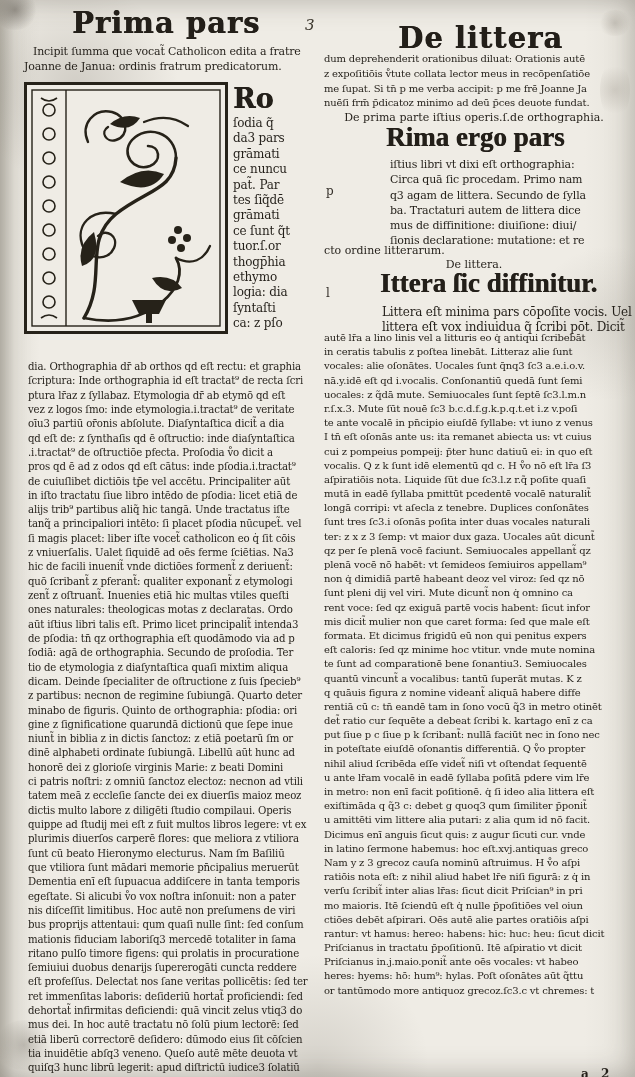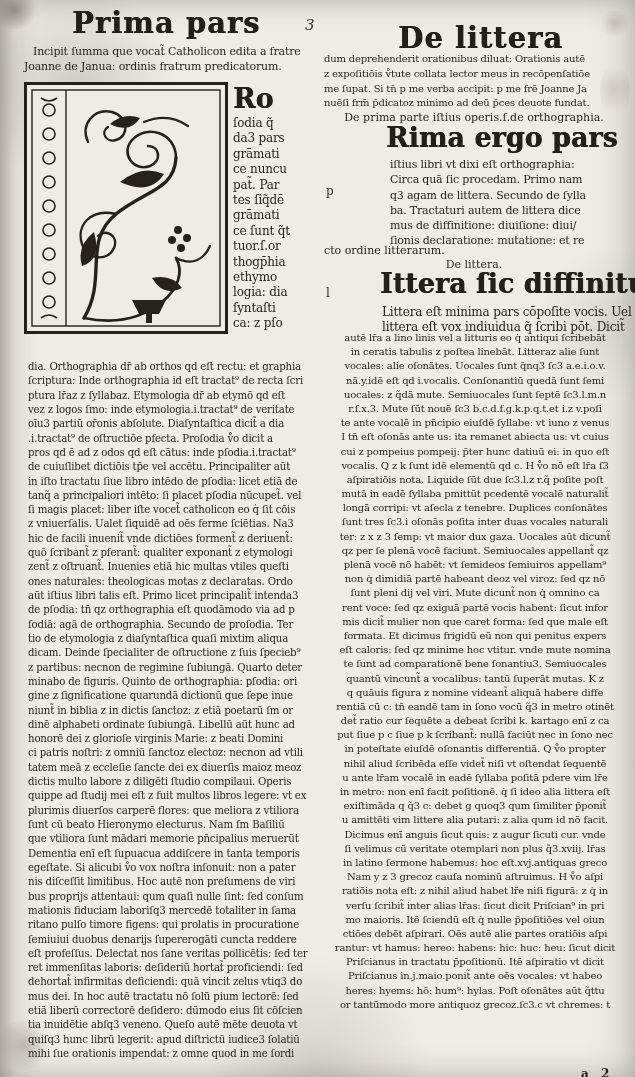--- a/index.html
+++ b/index.html
@@ -36,30 +36,30 @@
             text-shadow:.5px 0 0 currentColor;}
   #narrow .ln{height:15.4px;line-height:15.4px;font-size:12px;}
   #leftbody{position:absolute;left:4px;top:276px;width:300px;margin-top:40px;}
   #leftbody .ln{height:14.32px;line-height:14.32px;font-size:10.2px;}
   
   #rightcol{position:absolute;left:324px;top:48px;width:302px;}
   #rtop{position:absolute;left:0;top:4px;width:300px;}
   #rtop .ln{height:14.8px;line-height:14.8px;font-size:10px;}
   .centernote{position:absolute;width:300px;text-align:center;font-size:11px;white-space:nowrap;}
   .bighead{position:absolute;font-weight:bold;white-space:nowrap;
-           text-shadow:.6px 0 0 currentColor;}
+           text-shadow:.6px 0 0 currentColor;font-family:Liberation Serif, serif;}
   #head1{left:62px;top:74px;font-size:27px;}
   #head2{left:56px;top:220px;font-size:27px;}
   .guide{position:absolute;left:2px;font-size:12px;color:#35302a;}
   #rindent1{position:absolute;left:66px;top:109px;width:236px;}
   #rindent1 .ln{height:15.3px;line-height:15.3px;font-size:11px;}
   #rtail{position:absolute;left:0;top:196px;font-size:11px;white-space:nowrap;}
   #rindent2{position:absolute;left:58px;top:257px;width:244px;}
   #rindent2 .ln{height:15.2px;line-height:15.2px;font-size:12px;}
-  #rbody{position:absolute;left:0;top:283px;width:302px;text-align:center;}
+  #rbody{position:absolute;left:0;top:283px;width:302px;}
   #rbody .ln{height:14.2px;line-height:14.2px;font-size:10px;}
   #signature{position:absolute;left:581px;top:1048px;font-size:12px;font-weight:bold;letter-spacing:4px;margin-top:19px;}
   svg{display:block;}
 </style>
 </head>
 <body>
 
 <div id="page">
 
   <div class="smudge" style="left:-8px;top:-10px;width:46px;height:40px;background:radial-gradient(circle,rgba(70,64,55,.45),rgba(0,0,0,0) 70%);"></div>
@@ -144,24 +144,26 @@
         </div>
     </div>
 
     <div id="leftbody">
 
     <div class="ln">dia. Orthographia dr̄ ab orthos qd eſt rectu: et graphia</div>
         <div class="ln">ſcriptura: Inde orthographia id eſt tractat⁹ de recta ſcri</div>
         <div class="ln">ptura lr̄az z ſyllabaz.  Etymologia dr̄ ab etymō qd eſt</div>
         <div class="ln">vez z logos ſmo: inde etymologia.i.tractat⁹ de veritate</div>
         <div class="ln">oīu3 partiū or̄onis abſolute.  Diaſyntaſtica dicit̃ a dia</div>
+        <div class="ln">qd eſt de: z ſynthaſis qd ē oſtructio: inde diaſyntaſtica</div>
         <div class="ln">.i.tractat⁹ de oſtructiōe pfecta.   Proſodia v̊o dicit a</div>
         <div class="ln">pros qd ē ad z odos qd eſt cātus: inde pſodia.i.tractat⁹</div>
         <div class="ln">de cuiuſlibet dictiōis tp̄e vel accētu.  Principaliter aūt</div>
         <div class="ln">in iſto tractatu ſiue libro intēdo de pſodia: licet etiā de</div>
+        <div class="ln">alijs trib⁹ partibus aliq̃ hic tangā.  Unde tractatus iſte</div>
         <div class="ln">tanq̃ a principaliori intēto: ſi placet pſodia nūcupet̃. vel</div>
         <div class="ln">ſi magis placet: liber iſte vocet̃ catholicon eo q̇ ſit cōis</div>
         <div class="ln">z vniuerſalis. Ualet ſiquidē ad oēs ferme ſciētias. Na3</div>
         <div class="ln">hic de facili inuenit̃ vnde dictiōes forment̃ z deriuent̃:</div>
         <div class="ln">quō ſcribant̃ z pferant̃: qualiter exponant̃ z etymologi</div>
         <div class="ln">zent̃ z oſtruant̃. Inuenies etiā hic multas vtiles queſti</div>
         <div class="ln">ones naturales: theologicas motas z declaratas.  Ordo</div>
         <div class="ln">aūt iſtius libri talis eſt. Primo licet principalit̃ intenda3</div>
         <div class="ln">de pſodia: tn̄ qz orthographia eſt quodāmodo via ad p</div>
         <div class="ln">ſodiā: agā de orthographia. Secundo de proſodia. Ter</div>
@@ -240,21 +242,21 @@
     <div class="ln">autē lr̄a a lino linis vel a litturis eo q̇ antiqui  ſcribebāt</div>
         <div class="ln">in ceratis tabulis z poſtea linebāt.    Litteraz alie ſunt</div>
         <div class="ln">vocales: alie oſonātes. Uocales ſunt  q̄nq3 ſc3 a.e.i.o.v.</div>
         <div class="ln">nā.y.idē eſt qd i.vocalis. Conſonantiū quedā ſunt ſemi</div>
         <div class="ln">uocales: z q̃dā mute. Semiuocales  ſunt ſeptē ſc3.l.m.n</div>
         <div class="ln">r.ſ.x.3. Mute ſūt nouē ſc3 b.c.d.f.g.k.p.q.t.et i.z v.poſi</div>
         <div class="ln">te ante vocalē in pn̄cipio eiuſdē ſyllabe: vt iuno z venus</div>
         <div class="ln">I tn̄ eſt oſonās ante us: ita remanet abiecta us: vt cuius</div>
         <div class="ln">cui z pompeius pompeij: p̄ter hunc datiuū ei: in quo eſt</div>
         <div class="ln">vocalis. Q z k ſunt idē elementū qd c. H v̊o nō eſt lr̄a ſ3</div>
-        <div class="ln">aſpiratiōis nota. Liquide ſūt due ſc3.l.z r.q̃ poſite poſt</div>
+        <div class="ln">aſpiratiōis nota. Liquide ſūt due ſc3.l.z r.q̃ poſite quaſi</div>
         <div class="ln">mutā in eadē ſyllaba pmittūt pcedentē vocalē naturalit̃</div>
         <div class="ln">longā corripi: vt aſecla z tenebre. Duplices  conſonātes</div>
         <div class="ln">ſunt tres ſc3.i oſonās poſita inter duas vocales naturali</div>
         <div class="ln">ter: z x z 3 ſemp: vt maior dux gaza. Uocales aūt dicunt̃</div>
         <div class="ln">qz per ſe plenā vocē faciunt.  Semiuocales appellant̃ qz</div>
         <div class="ln">plenā vocē nō habēt: vt ſemideos ſemiuiros  appellam⁹</div>
         <div class="ln">non q̇ dimidiā partē habeant deoz vel viroz: ſed qz nō</div>
         <div class="ln">ſunt pleni dij vel viri. Mute dicunt̃ non q̇ omnino  ca</div>
         <div class="ln">rent voce: ſed qz exiguā partē vocis habent: ſicut  infor</div>
         <div class="ln">mis dicit̃ mulier non que caret  forma: ſed  que male eſt</div>
@@ -266,21 +268,20 @@
         <div class="ln">rentiā cū c: tn̄ eandē tam in ſono vocū q̃3 in metro otinēt</div>
         <div class="ln">det̃ ratio cur ſequēte a debeat ſcribi k. kartago enī z ca</div>
         <div class="ln">put ſiue p c ſiue p k ſcribant̃: nullā faciūt nec in ſono nec</div>
         <div class="ln">in poteſtate eiuſdē oſonantis differentiā. Q v̊o propter</div>
         <div class="ln">nihil aliud ſcribēda eſſe videt̃ niſi vt oſtendat ſequentē</div>
         <div class="ln">u ante lr̄am vocalē in eadē ſyllaba  poſitā pdere vim lr̄e</div>
         <div class="ln">in metro: non enī facit  poſitionē. q̇ ſi ideo alia littera eſt</div>
         <div class="ln">exiſtimāda q q̃3 c: debet g quoq3 qum  ſimiliter  p̄ponit̃</div>
         <div class="ln">u amittēti vim littere alia putari: z alia qum id nō  facit.</div>
         <div class="ln">Dicimus enī anguis ſicut quis: z augur ſicuti cur. vnde</div>
-        <div class="ln">ſi velimus cū veritate otemplari non  plus q̃3.xviij. lr̄as</div>
         <div class="ln">in latino ſermone habemus: hoc eſt.xvj.antiquas  greco</div>
         <div class="ln">Nam y z 3 grecoz cauſa nominū aſtruimus. H v̊o aſpi</div>
         <div class="ln">ratiōis nota eſt: z nihil aliud habet lr̄e niſi figurā: z q̇ in</div>
         <div class="ln">verſu ſcribit̃ inter alias lr̄as: ſicut dicit Priſcian⁹ in pri</div>
         <div class="ln">mo maioris. Itē ſciendū eſt q̇ nulle p̄poſitiōes vel oiun</div>
         <div class="ln">ctiōes debēt aſpirari. Oēs autē alie partes oratiōis aſpi</div>
         <div class="ln">rantur: vt hamus: hereo: habens: hic: huc: heu: ſicut dicit</div>
         <div class="ln">Priſcianus in tractatu p̄poſitionū. Itē aſpiratio vt dicit</div>
         <div class="ln">Priſcianus in.j.maio.ponit̃ ante oēs vocales: vt habeo</div>
         <div class="ln">heres: hyems: hō: hum⁹: hylas.  Poſt oſonātes aūt q̃ttu</div>

